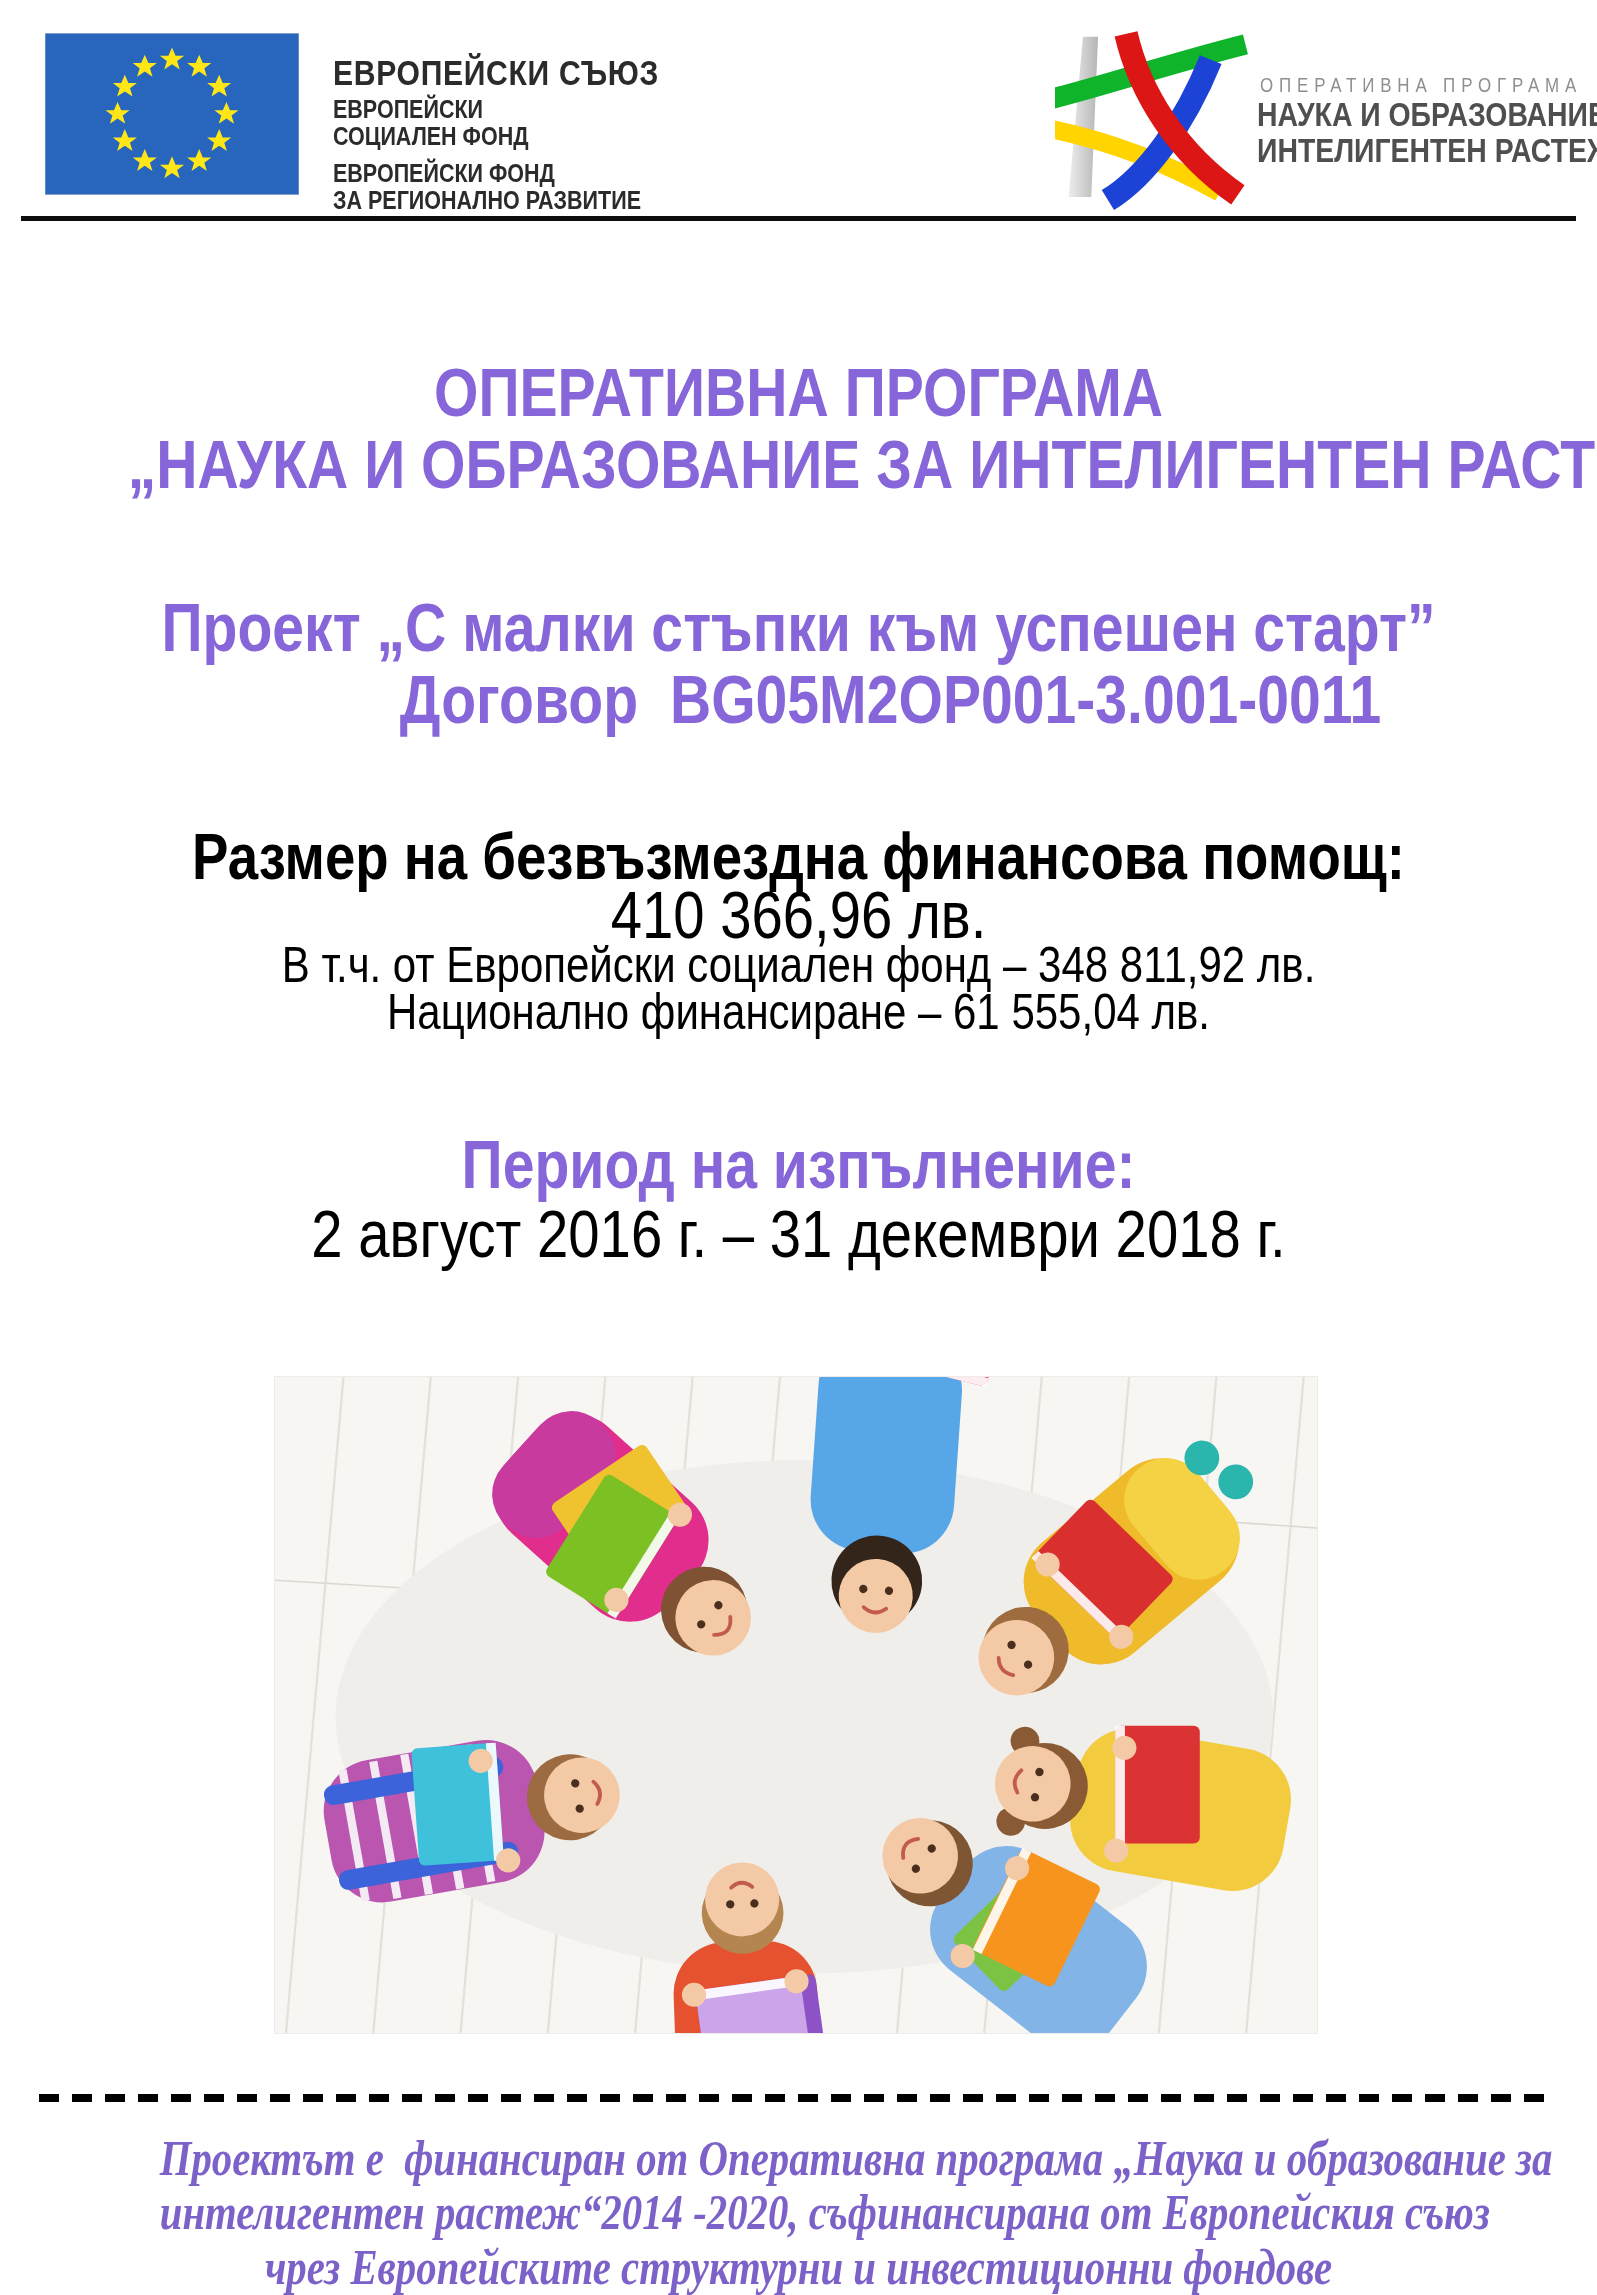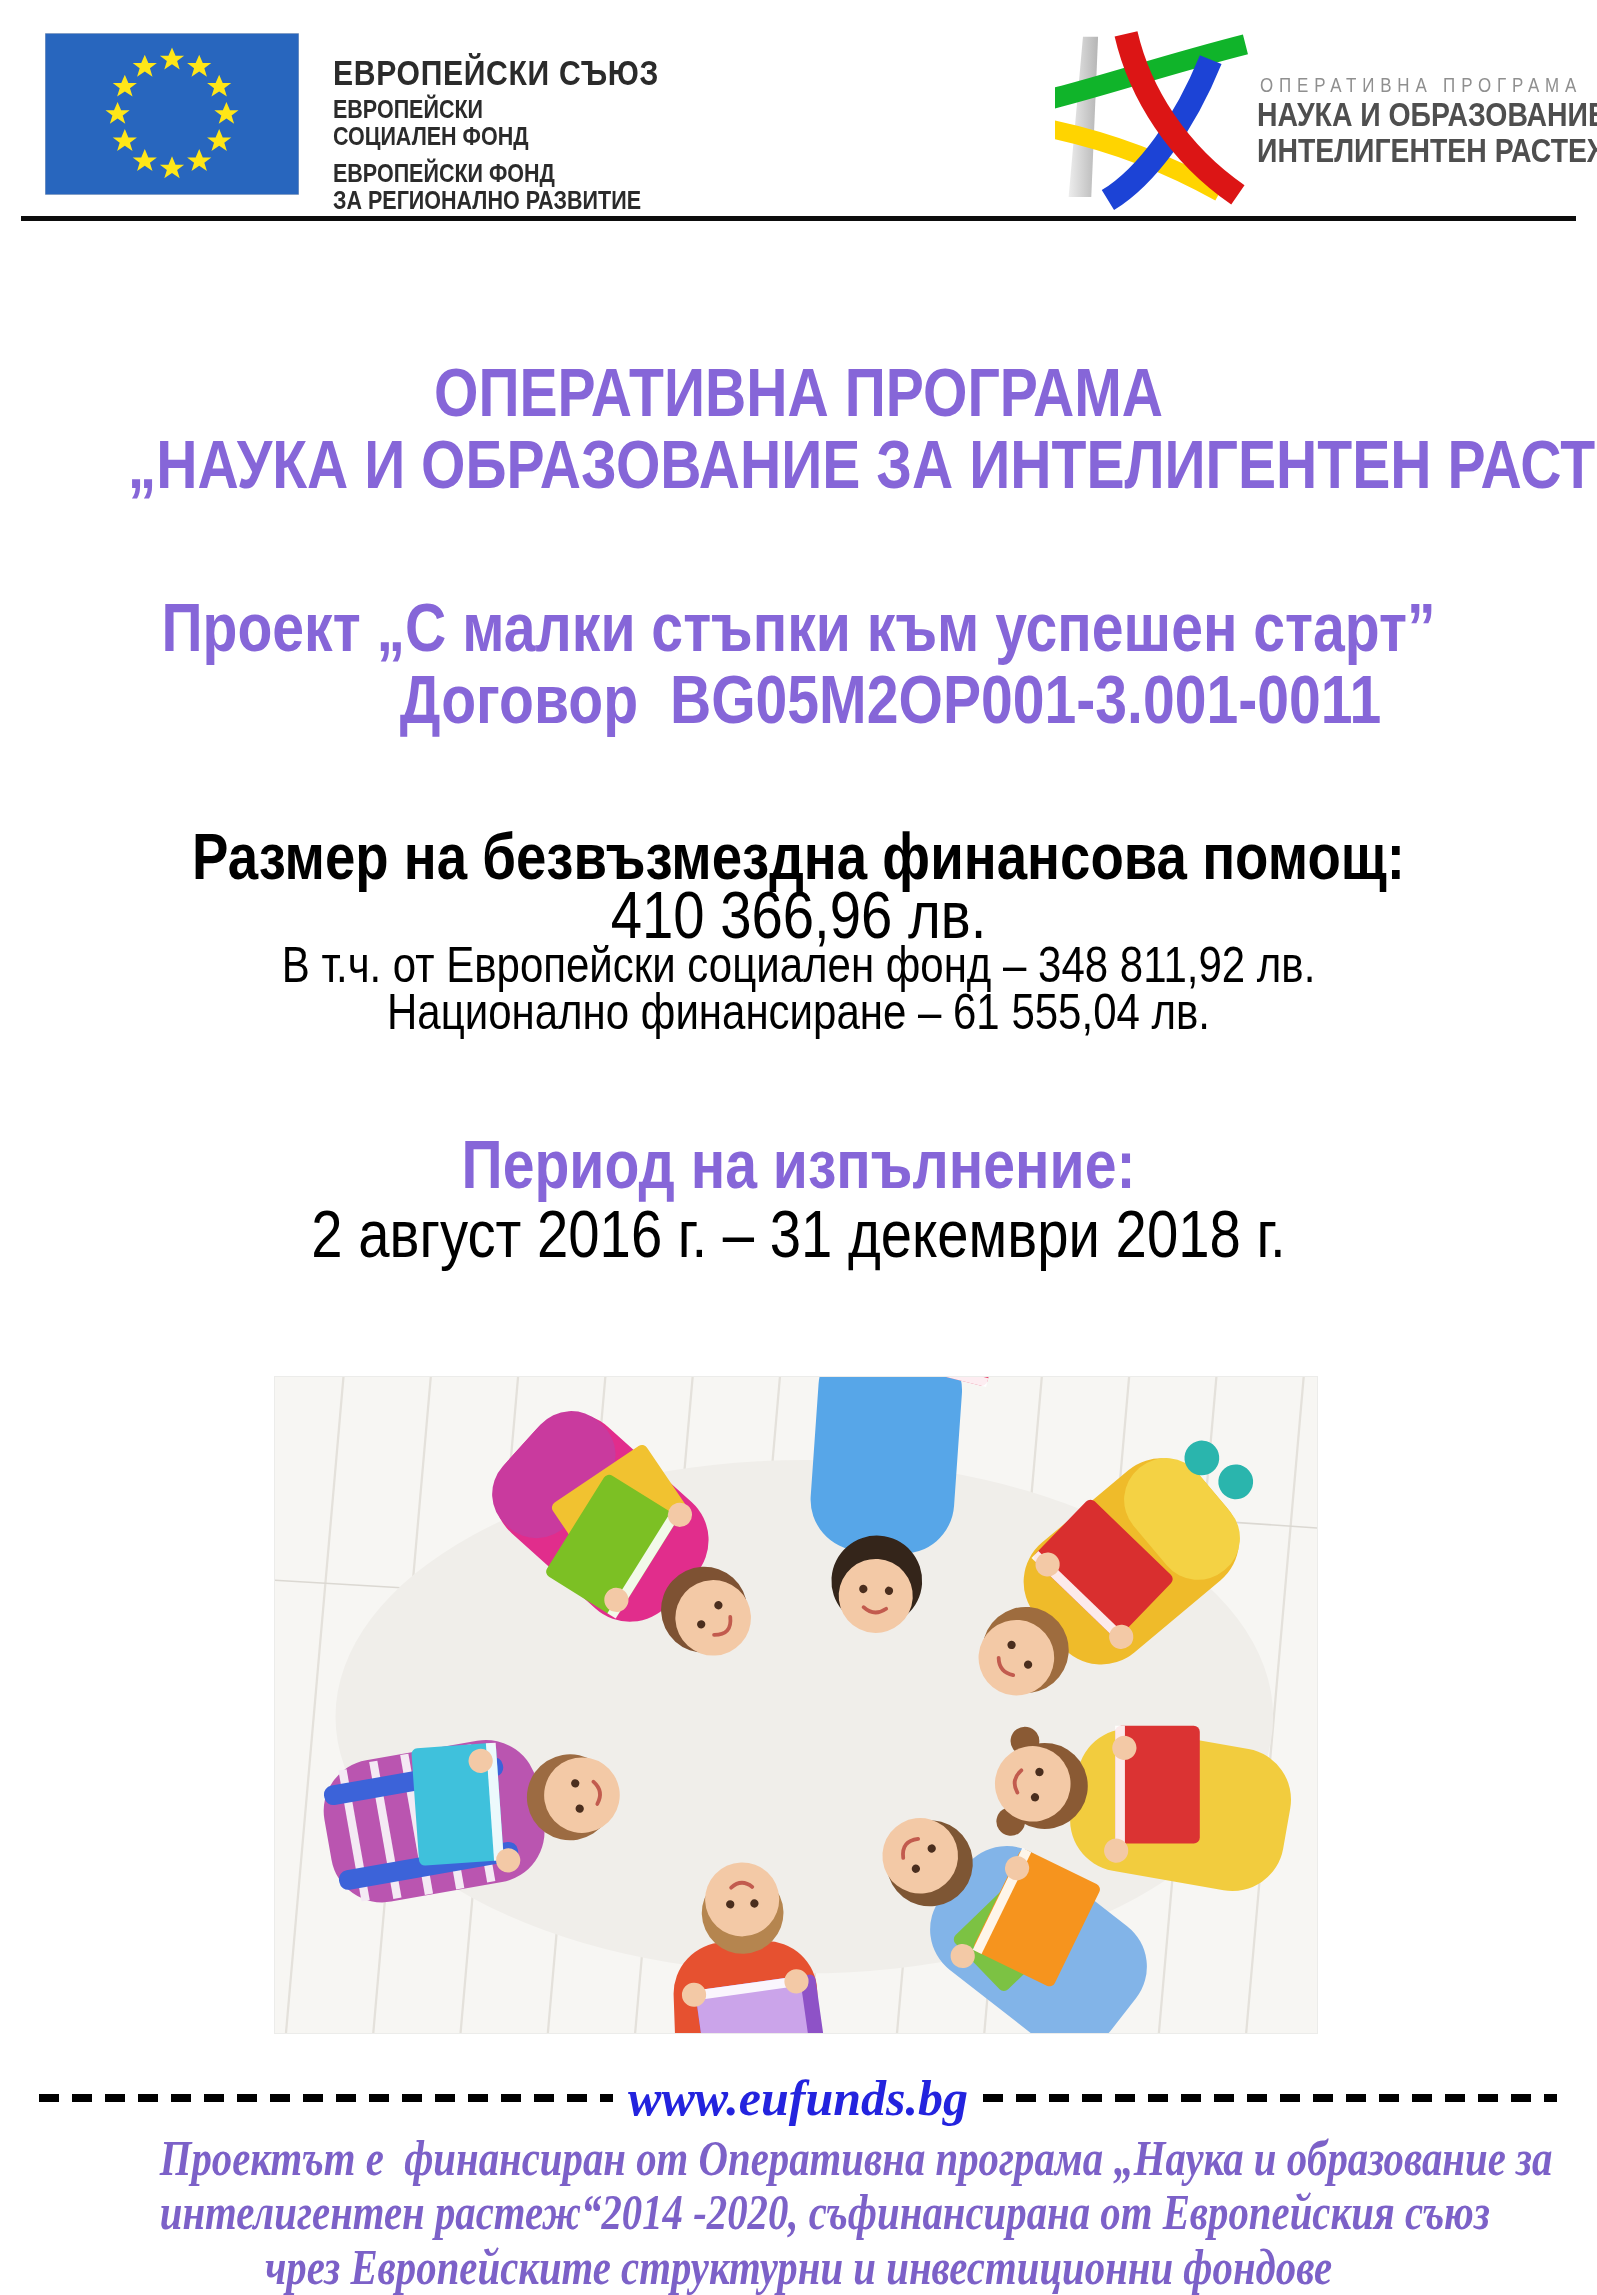--- a/index.html
+++ b/index.html
@@ -259,21 +259,20 @@
       <circle cx="0" cy="-12" r="54" fill="#b5854f"></circle>
       <circle cx="0" cy="6" r="49" fill="#f3c9a6"></circle>
       <circle cx="-16" cy="0" r="5.5" fill="#4a2e1e"></circle>
         <circle cx="16" cy="0" r="5.5" fill="#4a2e1e"></circle>
       <path d="M -14,22 Q 0,34 14,22" stroke="#c25b4e" stroke-width="5" fill="none" stroke-linecap="round"></path>
     </g>
   </svg>
 
   <div class="sep">
     <div class="dashes"></div>
-    <span class="url">www.eufunds.bg</span>
     <div class="dashes"></div>
   </div>
 
   <div class="fline f1">Проектът е  финансиран от Оперативна програма „Наука и образование за</div>
   <div class="fline f2">интелигентен растеж“2014 -2020, съфинансирана от Европейския съюз</div>
   <div class="fline f3">чрез Европейските структурни и инвестиционни фондове</div>
 
 </div>
 
 

